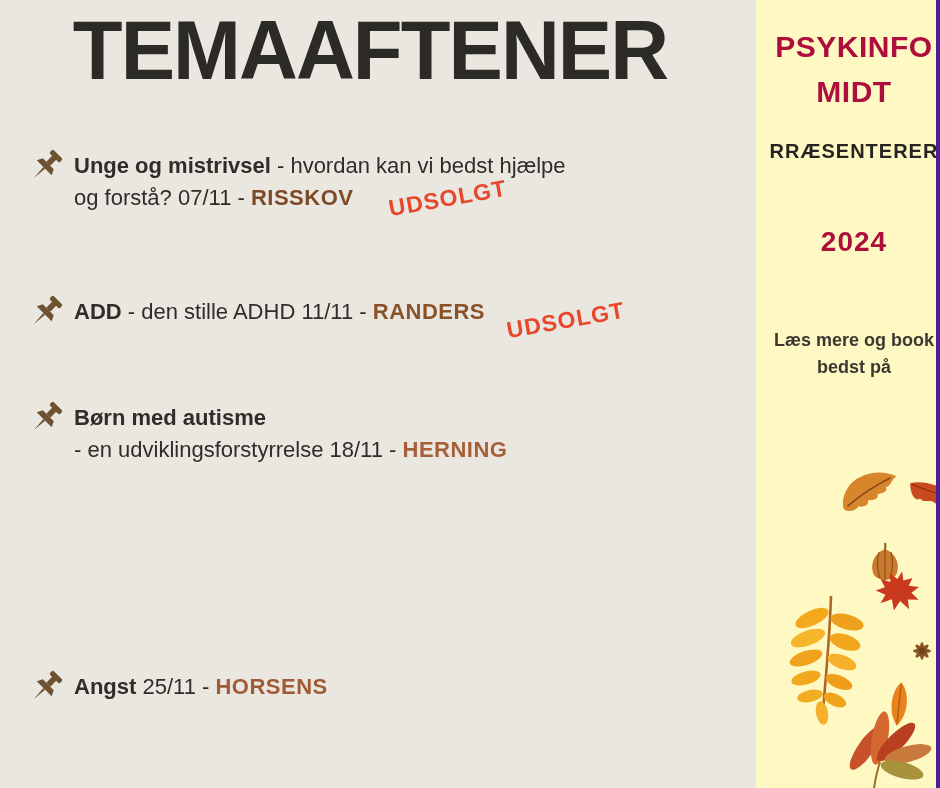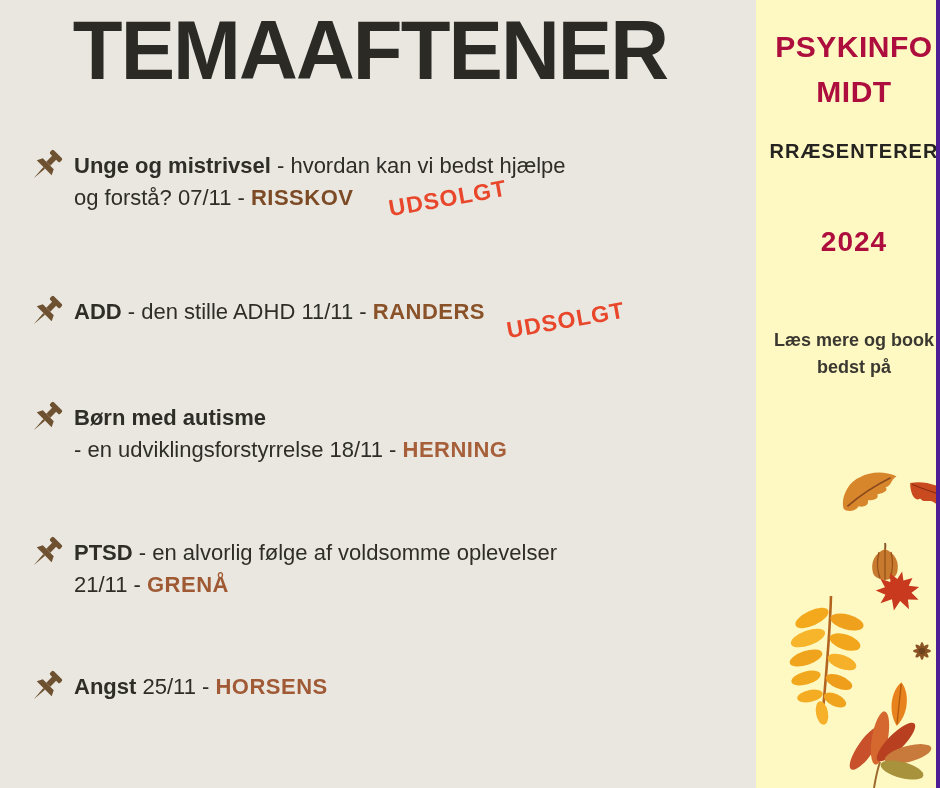--- a/index.html
+++ b/index.html
@@ -135,36 +135,20 @@
         <path d="M11.1 16 h1.8 L12 27.5 z"></path>
       </g>
         </svg>
     </span>
     <div class="event-text">
       <span class="event-title">Børn med autisme</span><br>
       <span>- en udviklingsforstyrrelse 18/11 - </span><span class="event-location" style="color: rgb(166, 95, 57);">HERNING</span>
     </div>
   </div>
 
-  <div class="event-row row-4">
-    <span class="pin">
-      <svg width="36" height="36" viewBox="0 0 24 28">
-          <g fill="#6E5130">
-        <rect x="6.5" y="1" width="11" height="4" rx="1.2"></rect>
-        <rect x="9.8" y="4.5" width="4.4" height="7"></rect>
-        <path d="M6 11.5 h12 l2.2 4.5 H3.8 z"></path>
-        <path d="M11.1 16 h1.8 L12 27.5 z"></path>
-      </g>
-        </svg>
-    </span>
-    <div class="event-text">
-      <span class="event-title">PTSD</span><span> - en alvorlig følge af voldsomme oplevelser</span><br>
-      <span>21/11 - </span><span class="event-location" style="color: rgb(159, 90, 51);">GRENÅ</span>
-    </div>
-  </div>
 
   <div class="event-row row-5">
     <span class="pin">
       <svg width="36" height="36" viewBox="0 0 24 28">
           <g fill="#6E5130">
         <rect x="6.5" y="1" width="11" height="4" rx="1.2"></rect>
         <rect x="9.8" y="4.5" width="4.4" height="7"></rect>
         <path d="M6 11.5 h12 l2.2 4.5 H3.8 z"></path>
         <path d="M11.1 16 h1.8 L12 27.5 z"></path>
       </g>

